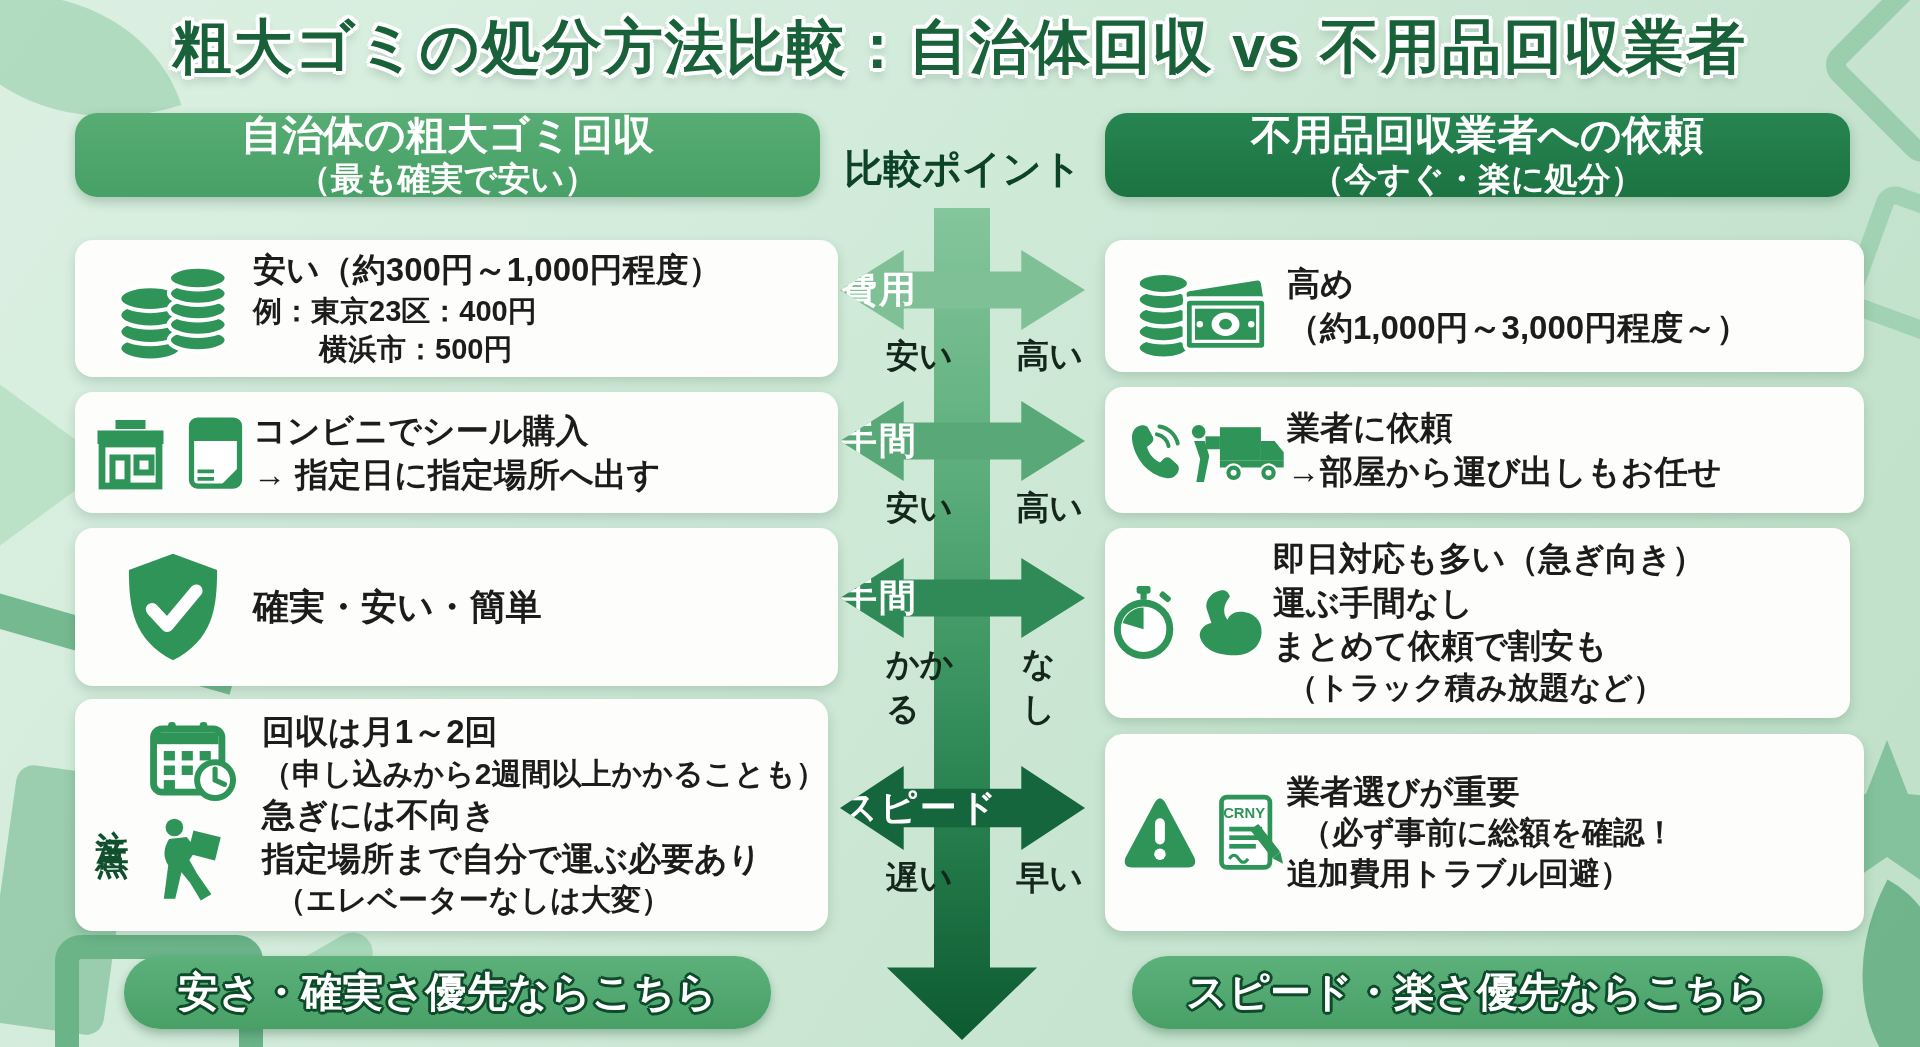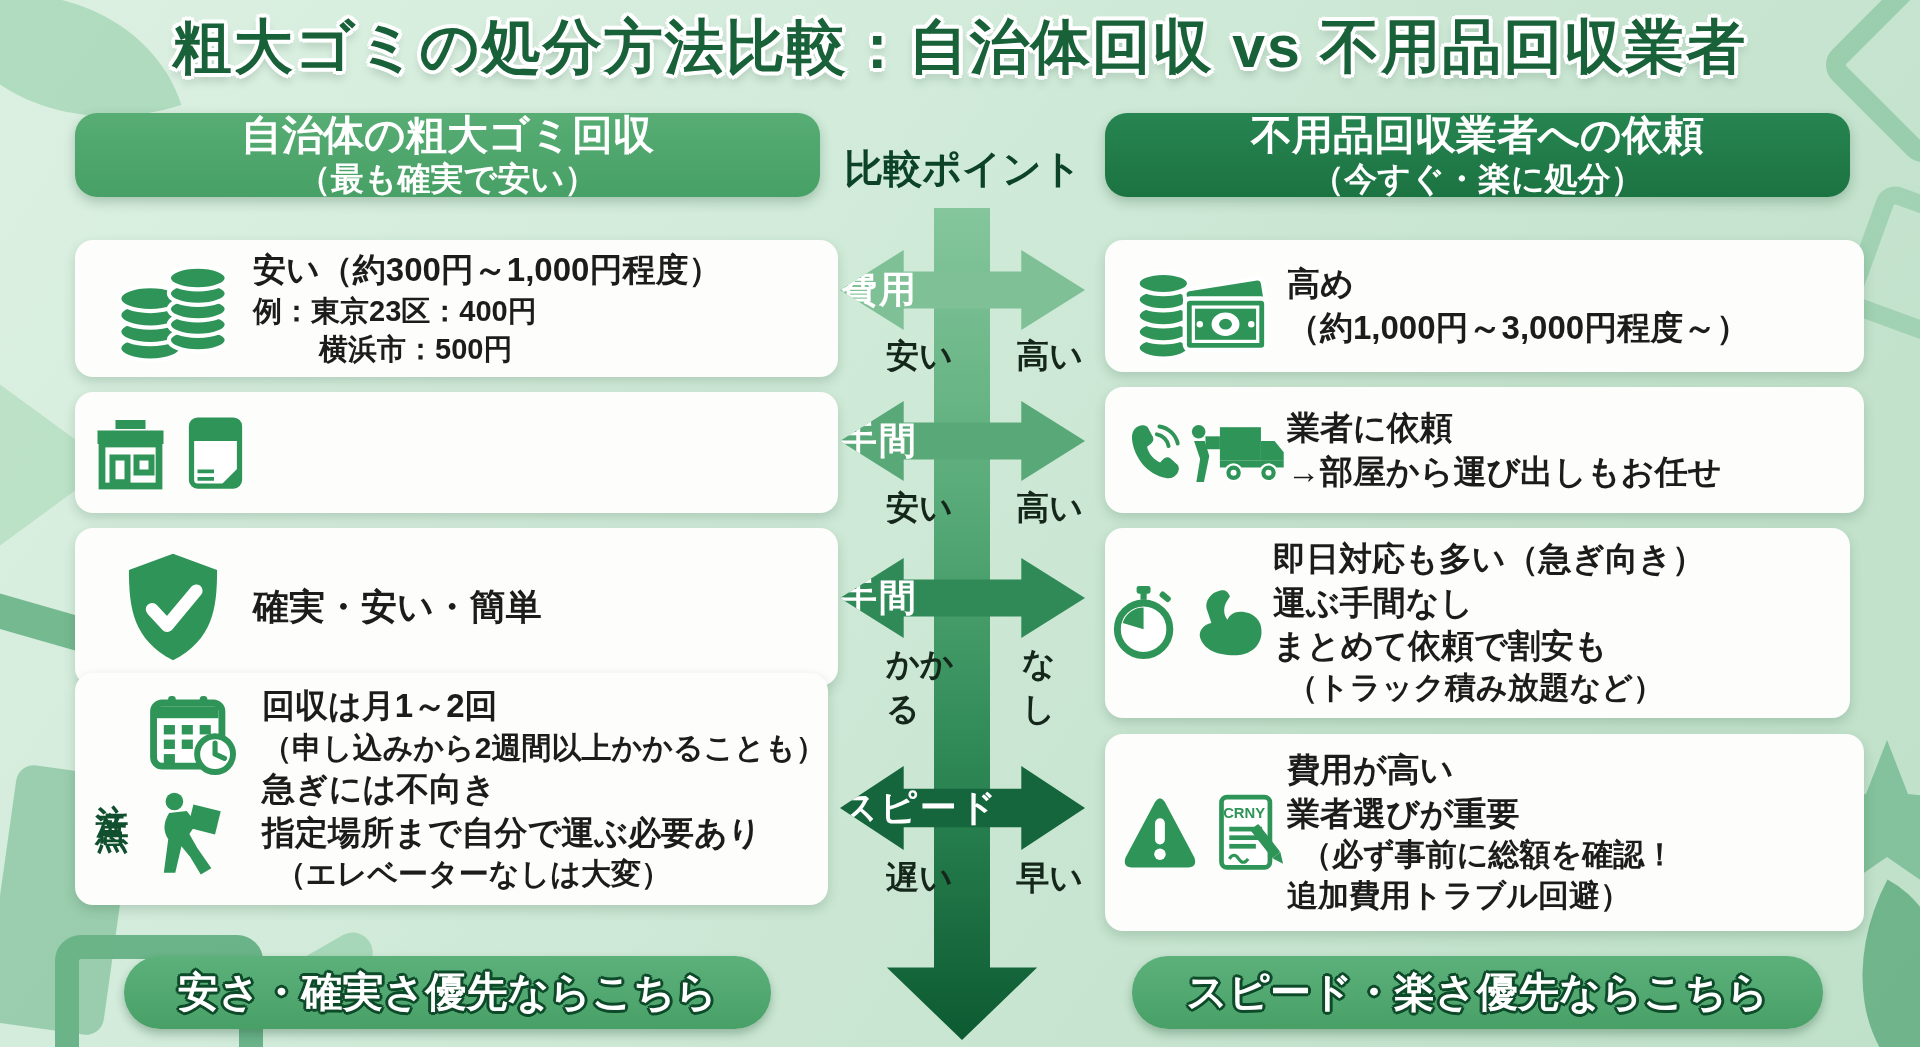--- a/index.html
+++ b/index.html
@@ -156,35 +156,39 @@
         </g>
       </svg>
       <svg width="78" height="78" viewBox="0 0 100 100">
         <rect x="18" y="6" width="64" height="88" rx="8" fill="#fff" stroke="#2e9457" stroke-width="7"></rect>
         <path d="M18,14 q0,-8 8,-8 h48 q8,0 8,8 v20 h-64 z" fill="#2e9457"></path>
         <path d="M56,94 L82,68 L82,94 Z" fill="#2e9457"></path>
         <rect x="26" y="72" width="22" height="5" fill="#2e9457"></rect>
         <rect x="26" y="82" width="22" height="5" fill="#2e9457"></rect>
       </svg>
     </div>
+    <div class="text-zone">
+      <span class="ln">コンビニでシール購入</span>
+      <span class="ln">→ 指定日に指定場所へ出す</span>
+    </div>
   </div>
 
   <div class="card" style="left:75px;top:528px;width:745px;height:158px;padding-left:18px;">
     <div class="icon-zone" style="width:160px;">
       <svg width="116" height="116" viewBox="0 0 100 100">
         <path d="M50,4 L88,18 C88,52 84,78 50,96 C16,78 12,52 12,18 Z" fill="#2e9457"></path>
         <polyline points="32,52 45,66 70,36" fill="none" stroke="#fff" stroke-width="11" stroke-linecap="round" stroke-linejoin="round"></polyline>
       </svg>
     </div>
     <div class="text-zone">
       <span class="ln" style="font-size:36px;">確実・安い・簡単</span>
     </div>
   </div>
 
-  <div class="card" style="left:75px;top:673px;width:745px;height:232px;padding-left:8px;">
+  <div class="card" style="left:75px;top:699px;width:745px;height:232px;padding-left:8px;">
     <div class="note-label">注意点</div>
     <div class="icon-col" style="width:116px;">
       <svg width="94" height="86" viewBox="0 0 110 100">
         <rect x="27" y="2" width="9" height="16" rx="4" fill="#2e9457"></rect>
         <rect x="64" y="2" width="9" height="16" rx="4" fill="#2e9457"></rect>
         <rect x="10" y="10" width="80" height="74" rx="10" fill="#fff" stroke="#2e9457" stroke-width="8"></rect>
         <rect x="14" y="14" width="72" height="14" fill="#2e9457"></rect>
         <g fill="#2e9457">
           <rect x="22" y="36" width="13" height="11"></rect>
             <rect x="43" y="36" width="13" height="11"></rect>
@@ -297,21 +301,20 @@
         <rect x="26" y="53" width="42" height="6" fill="#2e9457"></rect>
         <rect x="26" y="64" width="34" height="6" fill="#2e9457"></rect>
         <path d="M26,83 q6,-9 12,0 q6,9 12,0" fill="none" stroke="#2e9457" stroke-width="4"></path>
         <g transform="rotate(-38 76 66)">
           <rect x="70" y="36" width="13" height="46" rx="2" fill="#2e9457"></rect>
           <path d="M70,82 L83,82 L76.5,96 Z" fill="#2e9457"></path>
         </g>
       </svg>
     </div>
     <div class="text-zone">
-      <span class="ln">費用が高い</span>
       <span class="ln">業者選びが重要</span>
       <span class="ln sm" style="font-size:31px;padding-left:14px;">（必ず事前に総額を確認！</span>
       <span class="ln sm" style="font-size:31px;">追加費用トラブル回避）</span>
     </div>
   </div>
 
   <div class="badge-wrap" style="left:75px;top:956px;">
     <div class="badge">安さ・確実さ優先ならこちら</div>
   </div>
   <div class="badge-wrap" style="left:1105px;top:956px;text-align:center;">

